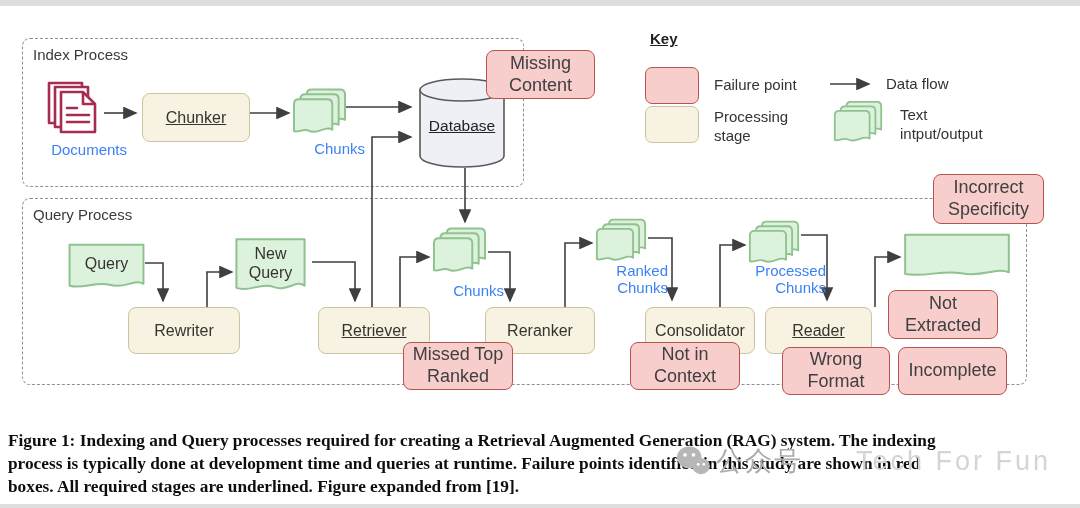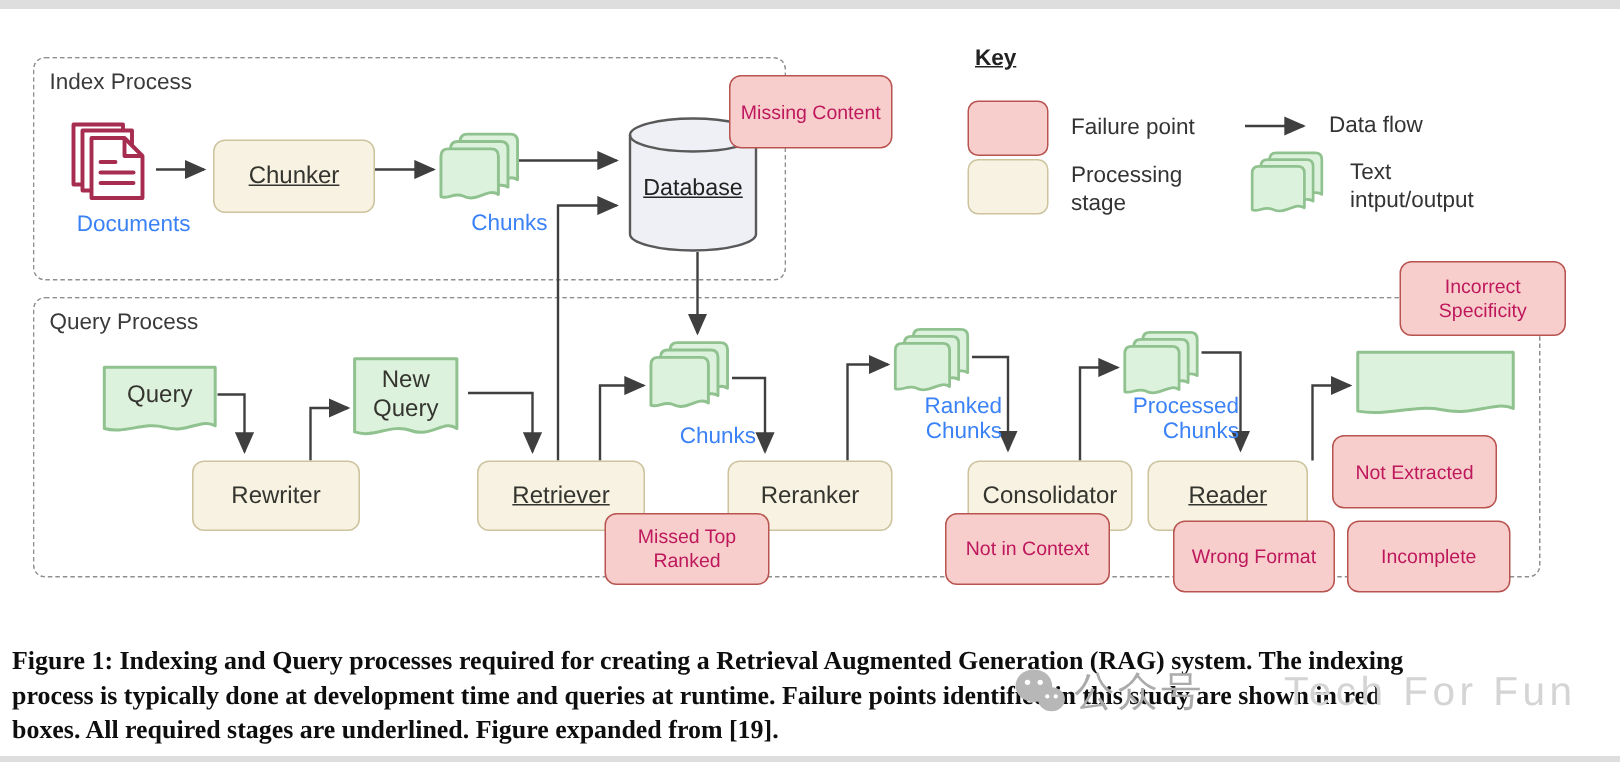--- a/index.html
+++ b/index.html
@@ -11,21 +11,21 @@
   .proc-box{border:1.6px dashed #8f8f8f;border-radius:8px;z-index:1;}
   .proc-label{font-size:15px;color:#3a3a3a;z-index:3;}
   
   svg.overlay{left:0;top:0;z-index:2;}
   
   .stage{background:#f7f2e1;border:1.5px solid #cdc49f;border-radius:8px;z-index:3;
          display:flex;align-items:center;justify-content:center;font-size:16px;color:#35352f;
          text-align:center;line-height:1.1;}
   
   .fail{background:#f8cecc;border:1.5px solid #b85450;border-radius:8px;z-index:4;
-        display:flex;align-items:center;justify-content:center;font-size:13px;color:#be185d;
+        display:flex;align-items:center;justify-content:center;font-size:18px;color:#404040;
         text-align:center;line-height:1.2;}
   
   .gdoc{z-index:3;}
   .gdoc .wavesvg{position:absolute;left:0;top:0;width:100%;height:100%;}
   .gdoc .doc-text{position:absolute;left:0;top:0;right:0;bottom:9px;display:flex;align-items:center;
         justify-content:center;font-size:16px;color:#35352f;text-align:center;line-height:1.15;}
   
   .pages-icon{z-index:3;}
   .pages-icon svg{width:100%;height:100%;display:block;}
   .iconlab{font-size:15px;color:#3b82f6;text-align:right;z-index:3;line-height:1.1;}

